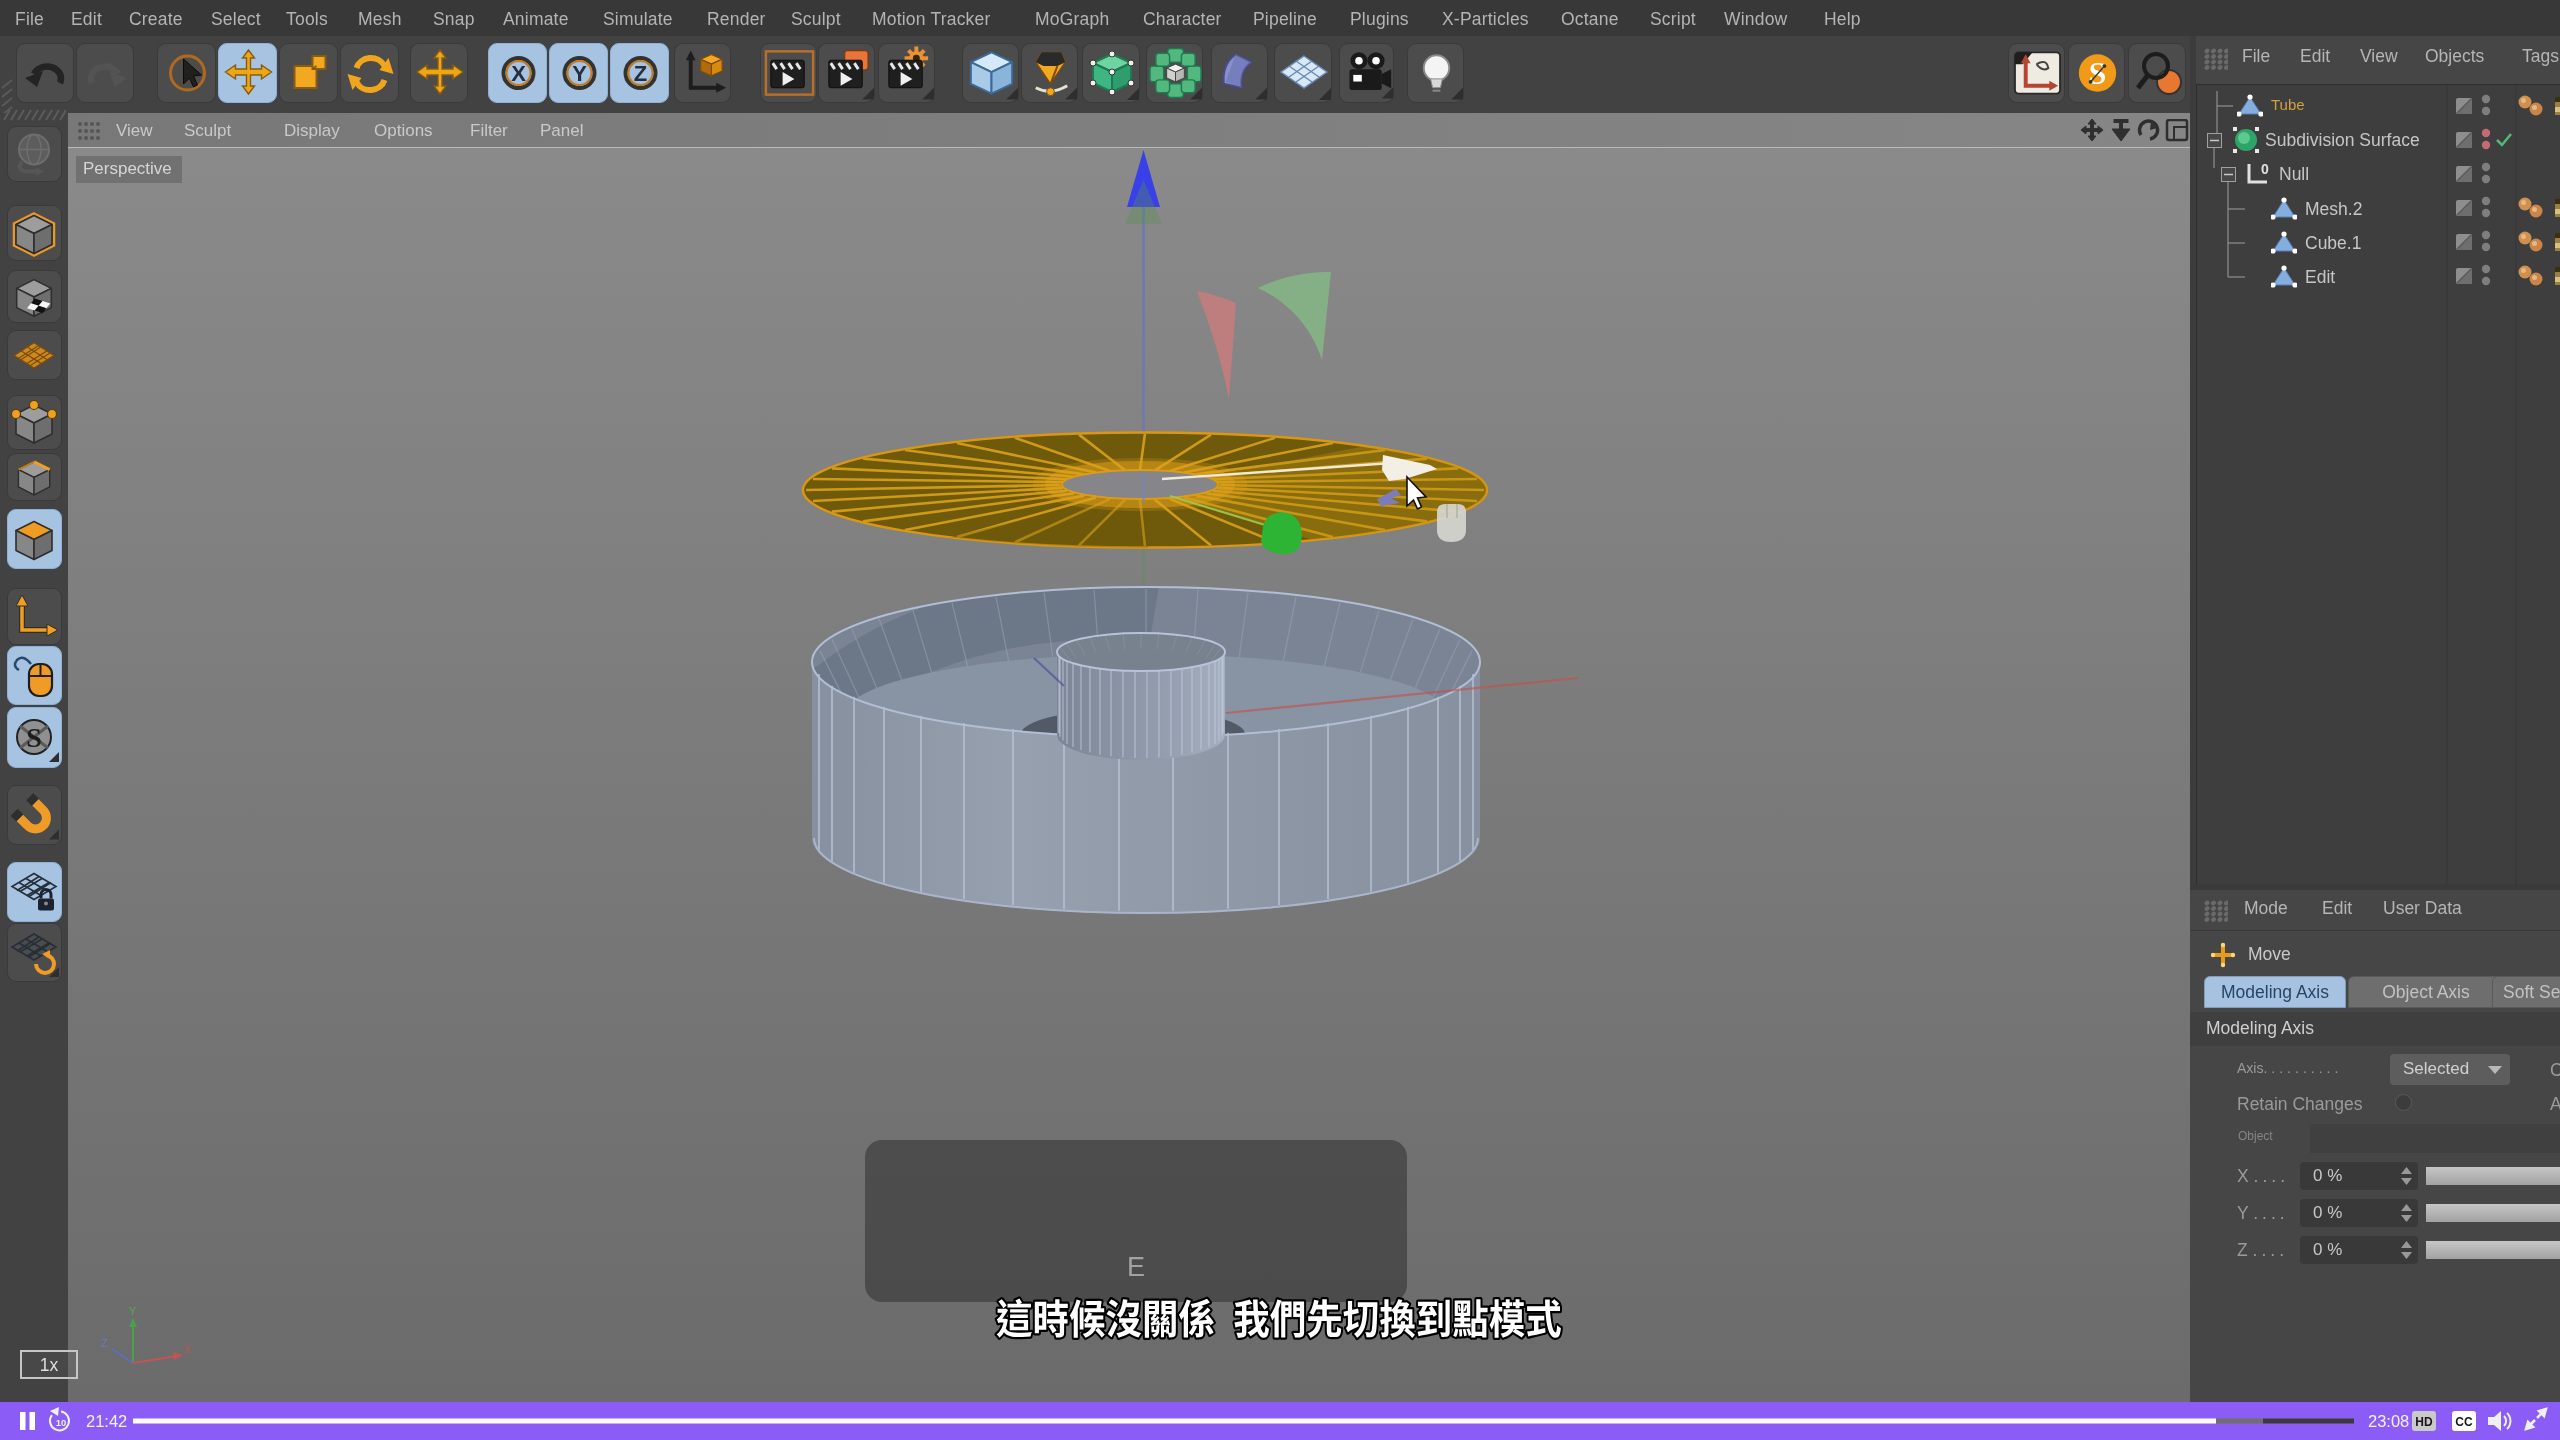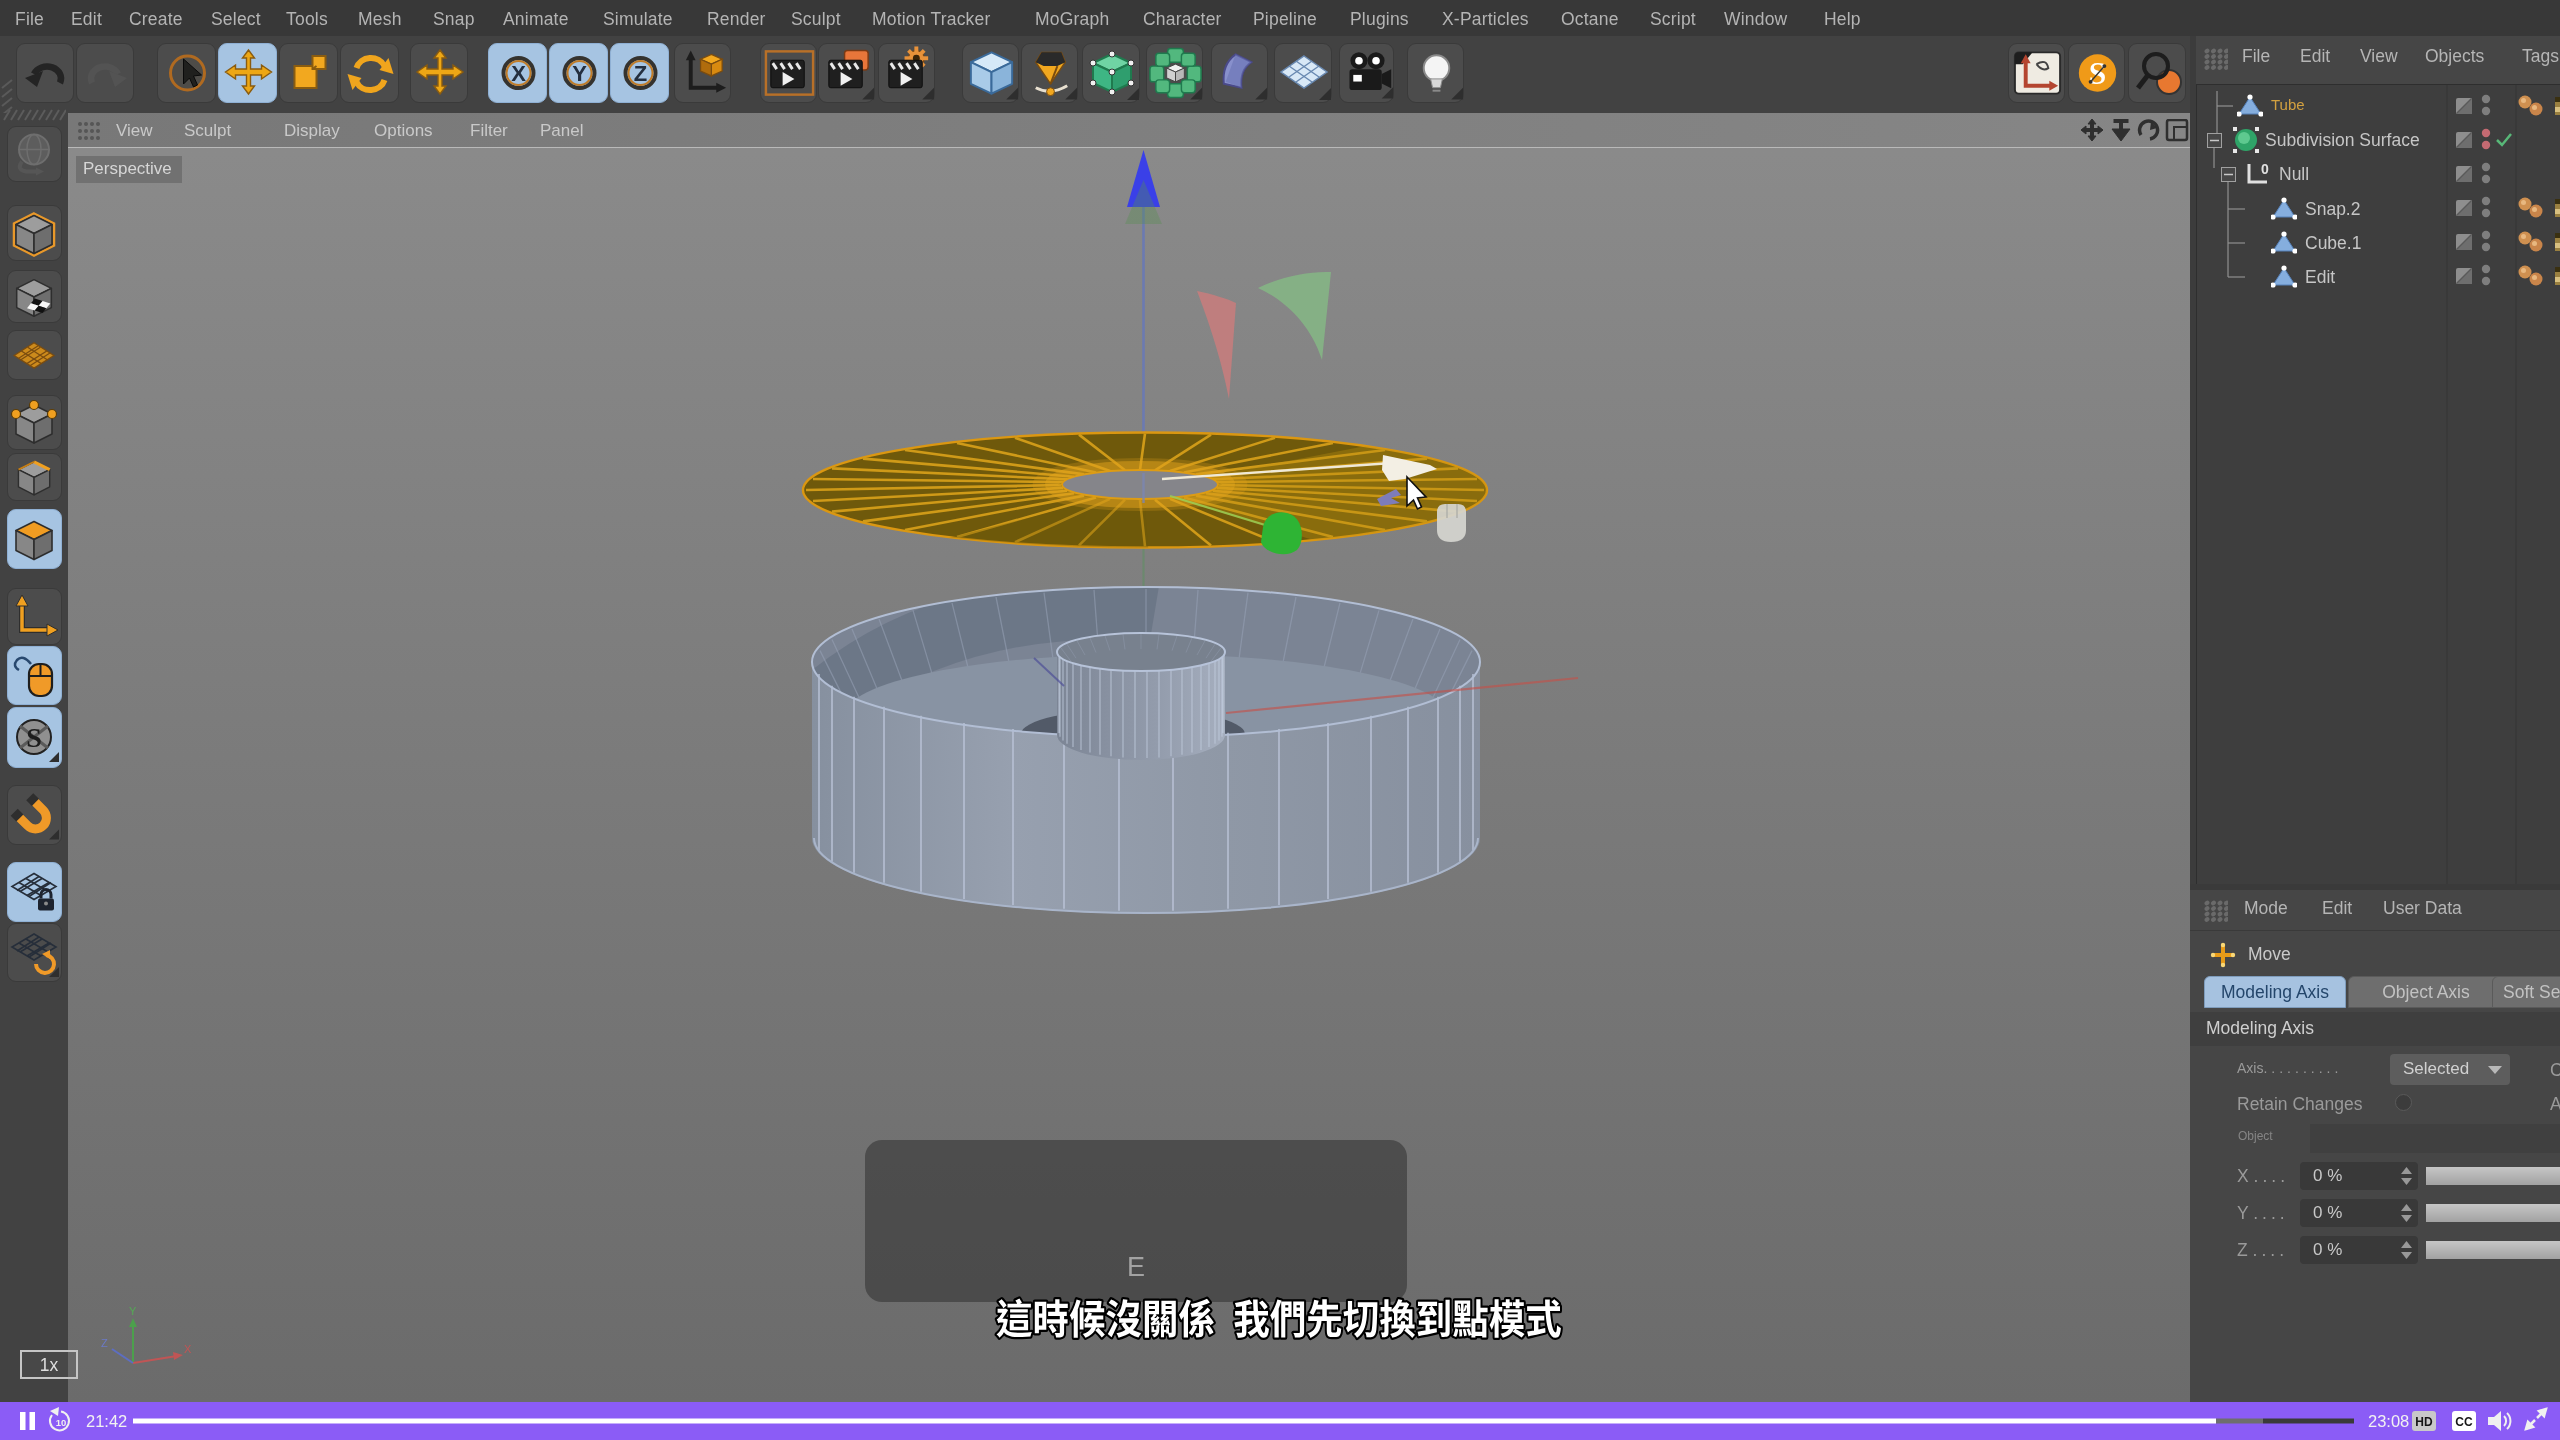--- a/index.html
+++ b/index.html
@@ -723,21 +723,21 @@
         <div style="position:absolute;left:284px;top:77px"><svg width="10" height="24">
             <circle cx="5" cy="5" r="4.2" fill="#7e7e7e"></circle>
             <circle cx="5" cy="17" r="4.2" fill="#7e7e7e"></circle>
           </svg></div>
         <div style="position:absolute;left:74px;top:112px"><svg width="26" height="24" viewBox="0 0 26 24">
             <polygon points="13,3 24,20 2,20" fill="#85aede" stroke="#5580b8" stroke-width="1"></polygon>
             <circle cx="13" cy="3" r="2.6" fill="#fff"></circle>
             <circle cx="2" cy="20" r="2.6" fill="#fff"></circle>
             <circle cx="24" cy="20" r="2.6" fill="#fff"></circle>
           </svg></div>
-        <span style="position:absolute;left:108px;top:114px;font-size:17.5px;color:#c6c6c6">Snap.2</span>
+        <span style="position:absolute;left:108px;top:114px;font-size:17.5px;color:#c6c6c6">Mesh.2</span>
         <div style="position:absolute;left:258px;top:114px"><svg width="19" height="19">
             <rect x="1" y="1" width="16" height="16" rx="2" fill="#8e8e8e"></rect>
             <polygon points="1,17 17,1 17,17" fill="#6e6e6e"></polygon>
             <line x1="2" y1="16" x2="16" y2="2" stroke="#5a5a5a" stroke-width="1.5"></line>
           </svg></div>
         <div style="position:absolute;left:284px;top:111px"><svg width="10" height="24">
             <circle cx="5" cy="5" r="4.2" fill="#7e7e7e"></circle>
             <circle cx="5" cy="17" r="4.2" fill="#7e7e7e"></circle>
           </svg></div>
         <div style="position:absolute;left:320px;top:110px"><svg width="30" height="26">

